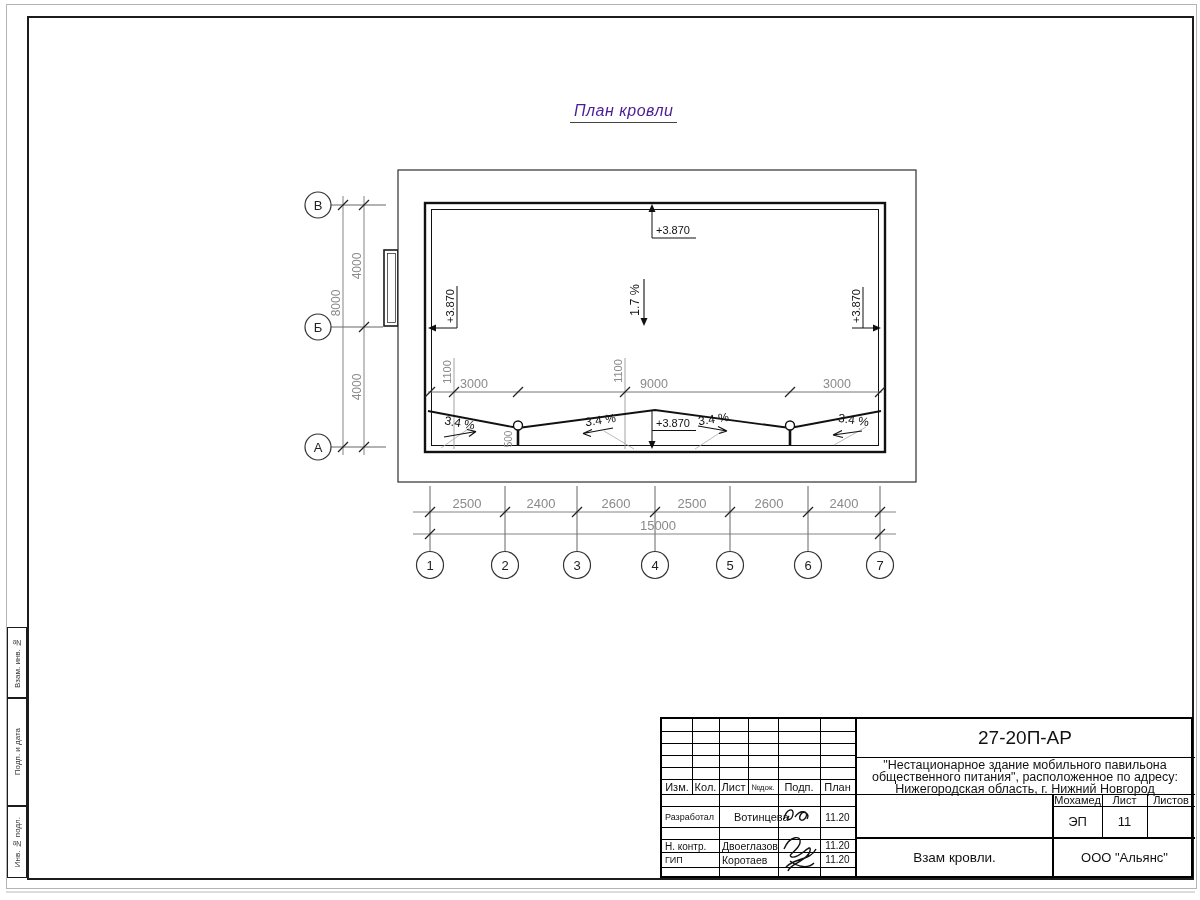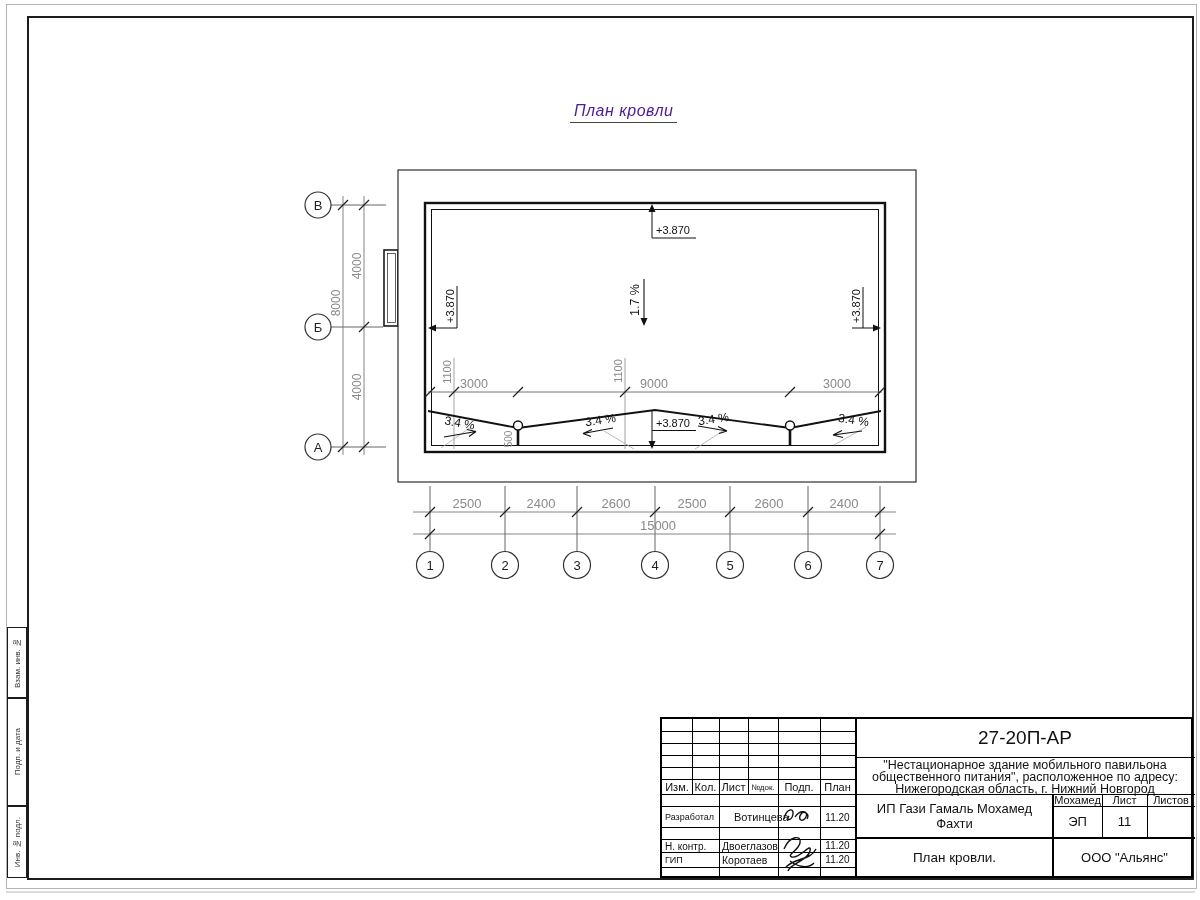--- a/index.html
+++ b/index.html
@@ -249,23 +249,22 @@
     <svg class="abs" style="left:114px;top:114px" width="46" height="44" viewBox="0 0 46 44">
       <path d="M8,16 C14,2 26,2 24,10 C22,18 10,22 16,24 C24,26 36,8 34,18 C32,28 14,30 12,38 M10,34 C20,24 34,28 40,16 M14,28 C22,34 32,36 38,30" fill="none" stroke="#111" stroke-width="1.4"></path>
     </svg>
 
     <div class="txt" style="left:195px;top:2px;width:336px;height:34px;font-size:19px">27-20П-АР</div>
     <div class="abs" style="left:196px;top:40px;width:334px;text-align:center;font-size:12.5px;line-height:12px;color:#111">
       <div>"Нестационарное здание мобильного павильона</div>
       <div>общественного питания", расположенное по адресу:</div>
       <div>Нижегородская область, г. Нижний Новгород</div>
     </div>
-    <div class="txt" style="left:195px;top:76px;width:195px;height:41px;font-size:13px">ИП Гази Гамаль Мохамед Фахти</div>
     <div class="txt" style="left:391px;top:75px;width:49px;height:12px;font-size:11px">Мохамед</div>
     <div class="txt" style="left:440px;top:75px;width:45px;height:12px;font-size:11px">Лист</div>
     <div class="txt" style="left:485px;top:75px;width:48px;height:12px;font-size:11px">Листов</div>
     <div class="txt" style="left:391px;top:88px;width:49px;height:29px;font-size:13px">ЭП</div>
     <div class="txt" style="left:440px;top:88px;width:45px;height:29px;font-size:13px">11</div>
     <div class="txt" style="left:485px;top:88px;width:48px;height:29px;font-size:13px"></div>
-    <div class="txt" style="left:195px;top:120px;width:195px;height:37px;font-size:13.5px">План кровли.</div>
+    <div class="txt" style="left:195px;top:120px;width:195px;height:37px;font-size:13.5px">Взам кровли.</div>
     <div class="txt" style="left:392px;top:120px;width:141px;height:37px;font-size:13px">ООО "Альянс"</div>
   </div>
 </div>
 
 </body></html>

